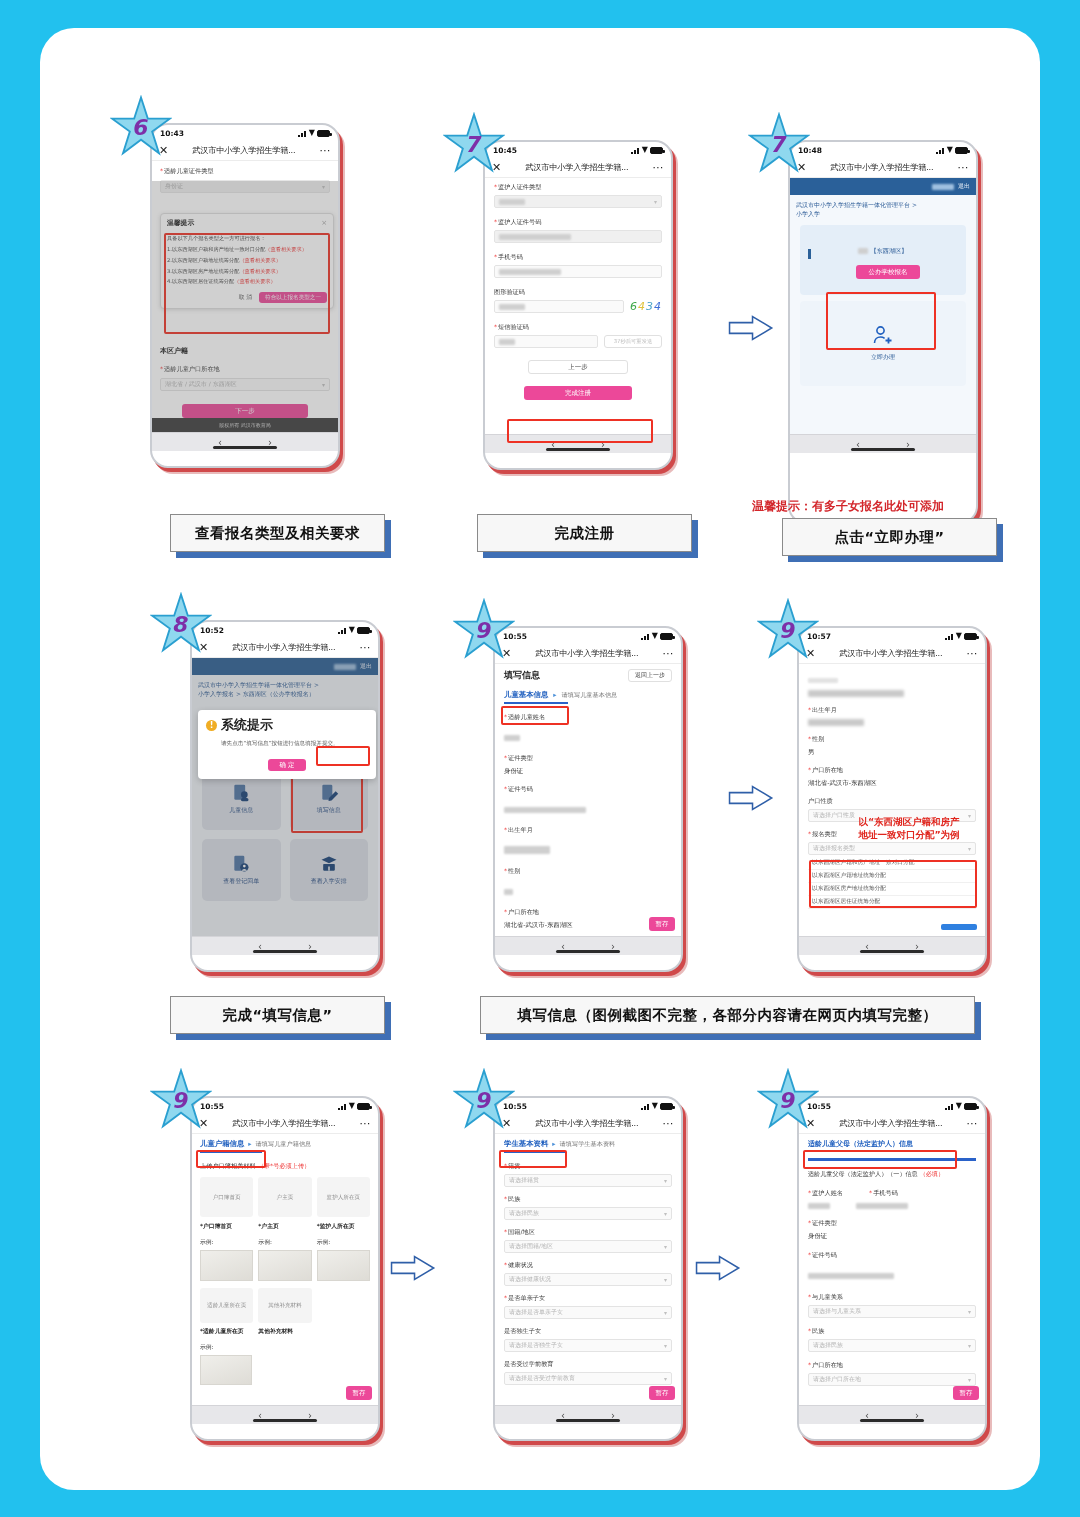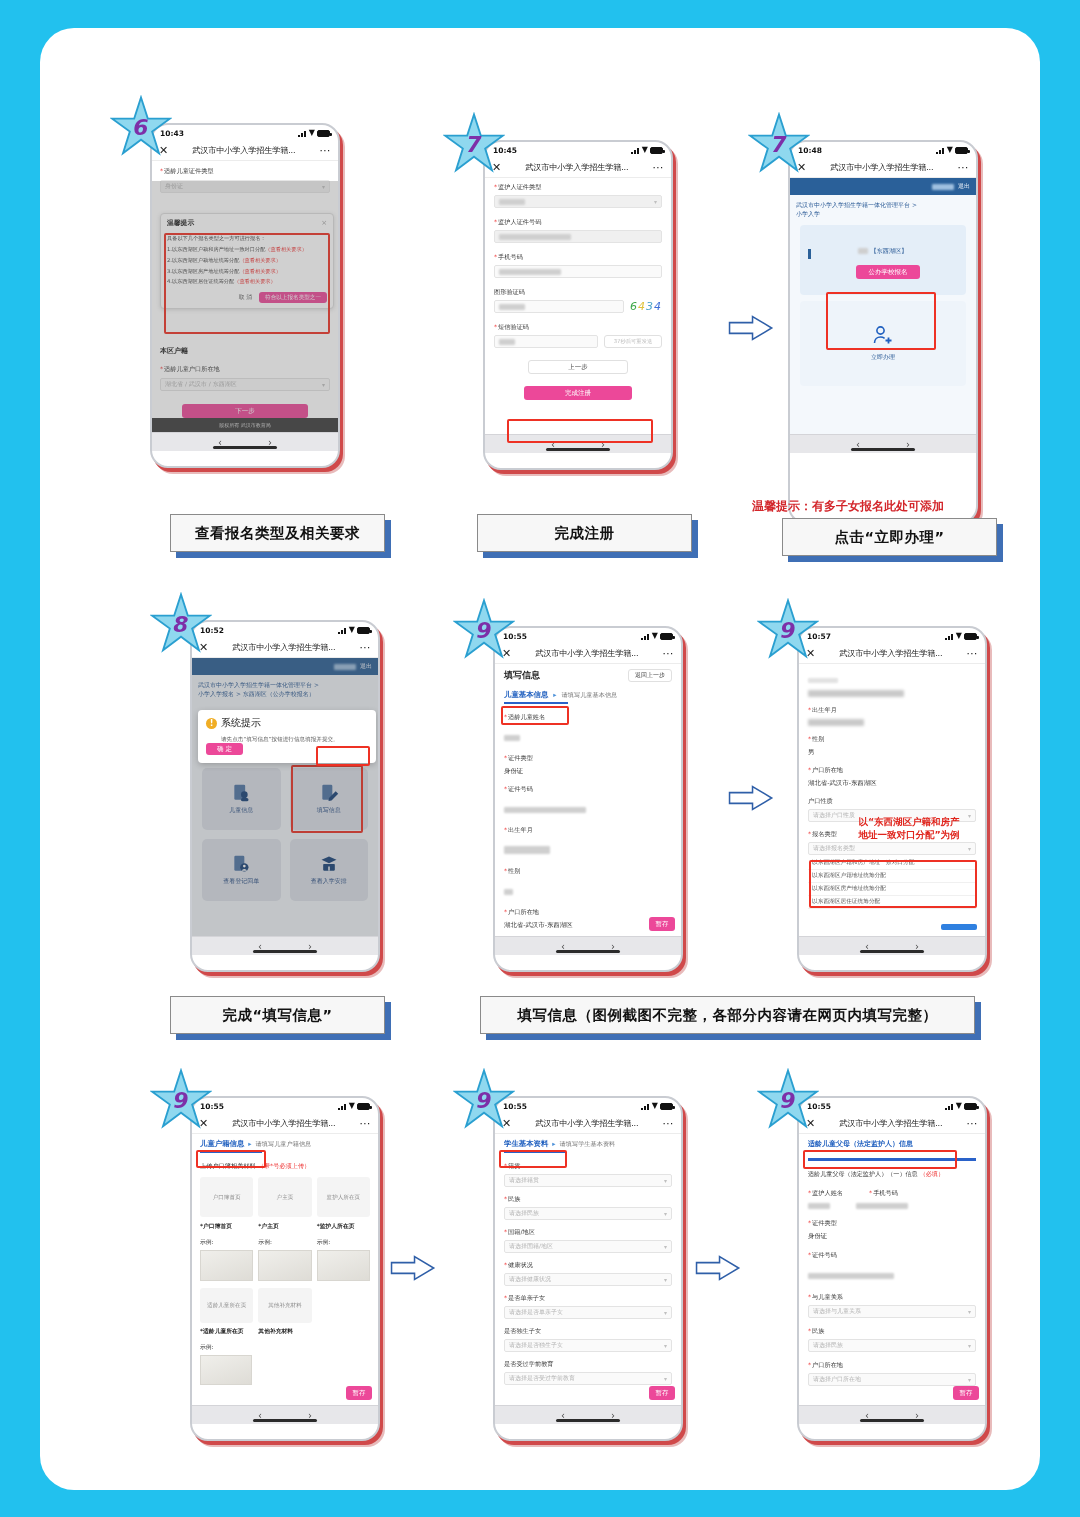--- a/index.html
+++ b/index.html
@@ -391,24 +391,24 @@
                 </svg>
             <span>查看入学安排</span>
           </div>
         </div>
         <div class="redbox" style="left:99px; top:107px; width:72px; height:68px;"></div>
 
         <div class="mask" style="top:0;background:rgba(90,90,90,.32);"></div>
         <div class="dialog" style="left:6px; top:52px; width:178px; padding:6px 8px 8px; box-shadow:0 2px 6px rgba(0,0,0,.2);">
           <div style="display:flex;align-items:center;gap:4px;">
             <span style="display:inline-block;width:11px;height:11px;border-radius:50%;background:#f0ad24;color:#fff;font-size:8px;text-align:center;line-height:11px;font-weight:bold;">!</span>
-            <span style="font-size:10px;font-weight:normal;color:#222;">系统提示</span>
+            <span style="font-size:13px;font-weight:bold;color:#222;">系统提示</span>
           </div>
           <div style="font-size:5.6px;color:#555;margin:5px 0 0 15px;line-height:1.5;">请先点击“填写信息”按钮进行信息填报并提交。</div>
-          <div style="display:flex;justify-content:flex-start;margin-top:0;">
+          <div style="display:flex;justify-content:center;margin-top:12px;">
             <span class="btn-blue" style="height:12px;padding:0 11px;">确 定</span>
           </div>
         </div>
         <div class="redbox" style="left:124px; top:88px; width:54px; height:20px;"></div>
         <div class="homebar">
           <span>‹</span>
           <span>›</span>
         </div>
       </div>
     </div>

